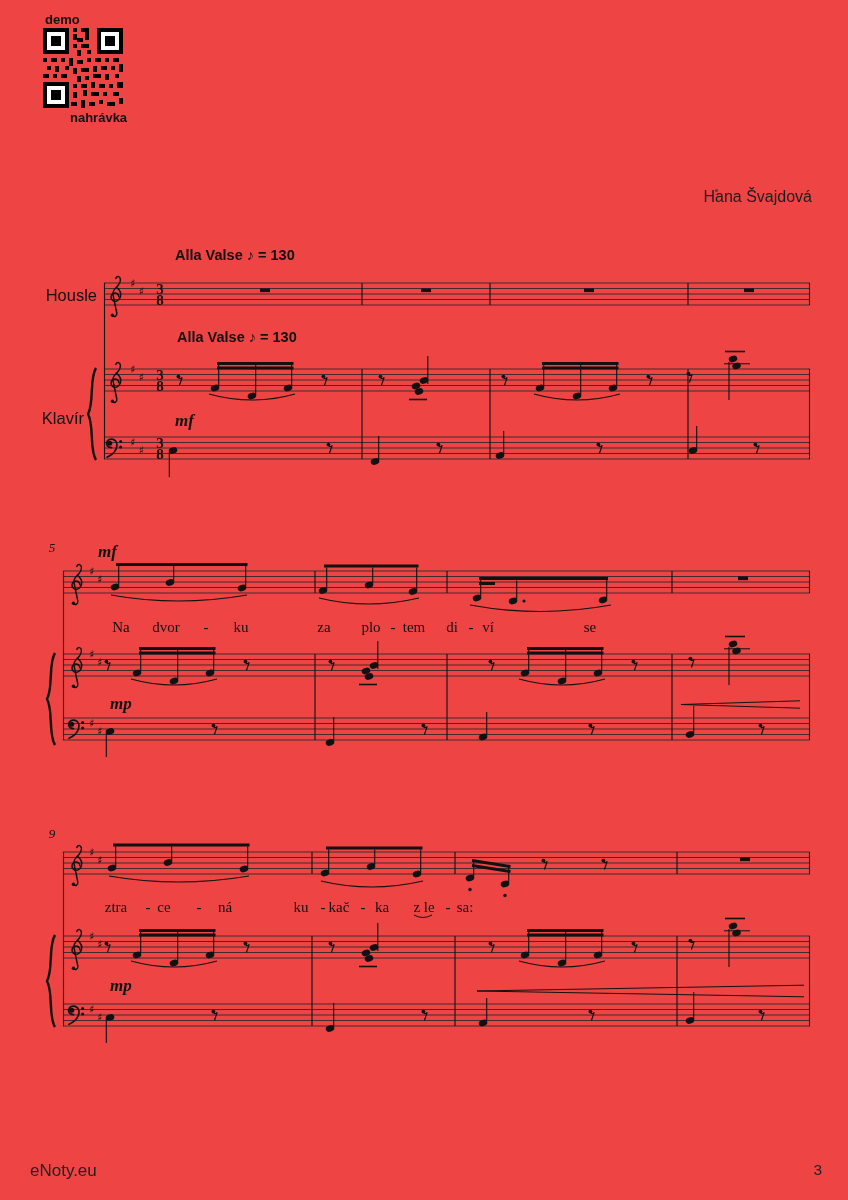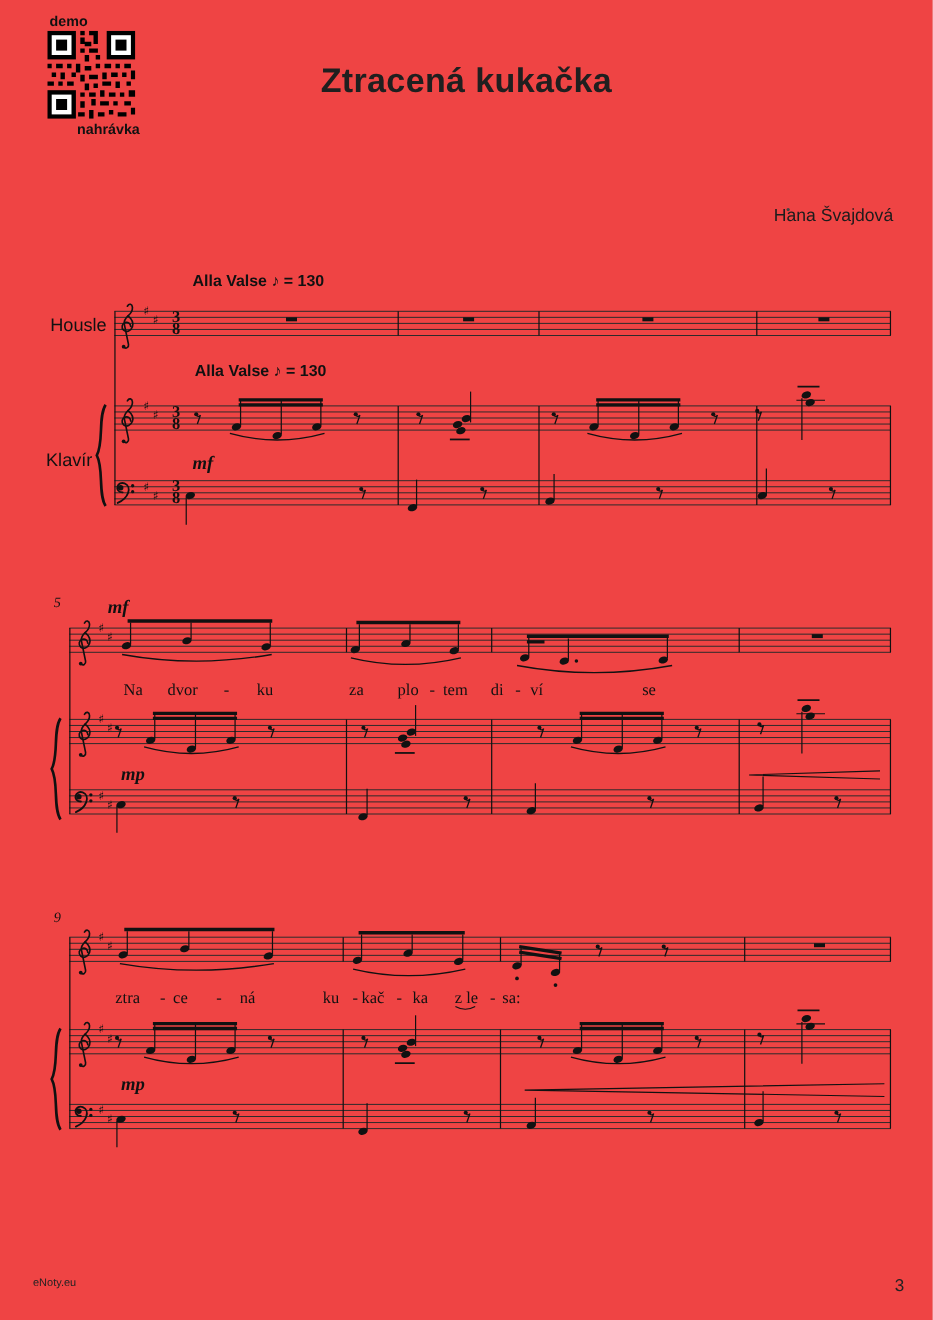--- a/index.html
+++ b/index.html
@@ -5,21 +5,21 @@
   html,body{margin:0;padding:0;background:#e8e8e8;}
   .page{position:relative;width:848px;height:1200px;background:#ef4444;overflow:hidden;
         font-family:"Liberation Sans",sans-serif;color:#1a1a1a;}
   .abs{position:absolute;}
   .qr-top{left:45px;top:12px;font-size:13px;font-weight:bold;color:#111;}
   .qr-bottom{left:70px;top:110px;font-size:13px;font-weight:bold;color:#111;}
   .title{left:0;top:56px;width:848px;text-align:center;font-size:31px;font-weight:bold;
          letter-spacing:.3px;color:#1f1f1f;}
   .composer{right:36px;top:188px;font-size:16px;color:#1c1c1c;}
   .stray-dot{left:715px;top:189px;width:3px;height:3px;border-radius:50%;background:#444;}
-  .footer-left{left:30px;top:1161px;font-size:10px;color:#222;}
+  .footer-left{left:30px;top:1161px;font-size:17px;color:#222;}
   .footer-center{left:0;top:1161px;width:848px;text-align:center;font-size:15.5px;color:#222;}
   .footer-right{right:26px;top:1161px;font-size:15.5px;color:#222;}
   svg text{fill:#111;}
   .lyr{font-family:"Liberation Serif",serif;font-size:15px;}
   .dyn{font-family:"Liberation Serif",serif;font-size:17px;font-weight:bold;font-style:italic;}
   .mnum{font-family:"Liberation Serif",serif;font-size:13px;font-style:italic;}
   .tempo{font-family:"Liberation Sans",sans-serif;font-size:14.5px;font-weight:bold;}
   .tsig{font-family:"Liberation Serif",serif;font-size:15px;font-weight:bold;}
   .ksig{font-family:"DejaVu Sans",sans-serif;font-size:11px;}
   .ilabel{font-family:"Liberation Sans",sans-serif;font-size:16.5px;}
@@ -45,21 +45,20 @@
                M0 30h4v4h-4z M8 30h6v4h-6z M18 30h4v4h-4z M26 30h4v8h-4z M34 32h6v4h-6z M44 30h4v4h-4z M52 30h6v4h-6z M62 30h4v4h-4z M70 30h6v4h-6z
                M4 38h4v4h-4z M12 38h4v6h-4z M22 38h4v4h-4z M30 40h4v6h-4z M38 40h8v4h-8z M50 38h4v6h-4z M58 38h6v4h-6z M68 38h4v4h-4z M76 36h4v8h-4z
                M0 46h6v4h-6z M10 46h4v4h-4z M18 46h6v4h-6z M34 48h4v6h-4z M42 48h4v4h-4z M50 46h8v4h-8z M62 46h4v6h-4z M72 46h4v4h-4z
                M30 56h4v4h-4z M38 56h6v4h-6z M48 54h4v6h-4z M56 56h6v4h-6z M66 56h4v4h-4z M74 54h6v6h-6z
                M30 64h4v6h-4z M40 62h4v6h-4z M48 64h8v4h-8z M60 64h4v4h-4z M70 64h6v4h-6z
                M28 74h6v4h-6z M38 72h4v8h-4z M46 74h6v4h-6z M56 72h4v4h-4z M64 74h8v4h-8z M76 70h4v6h-4z"></path>
     </g>
   </svg>
   <span class="abs qr-bottom">nahrávka</span>
 
-  <div class="abs title">Ztracená kukačka</div>
   <div class="abs composer">Hana Švajdová</div>
   <div class="abs stray-dot"></div>
 
   <svg class="abs" style="left:0;top:0" width="848" height="1200" viewBox="0 0 848 1200">
     <defs>
       <g id="nh">
           <ellipse cx="0" cy="0" rx="4.4" ry="3.1" transform="rotate(-18)" fill="#111"></ellipse>
         </g>
       <g id="er">
         <circle cx="1.9" cy="2.1" r="1.9" fill="#111"></circle>

